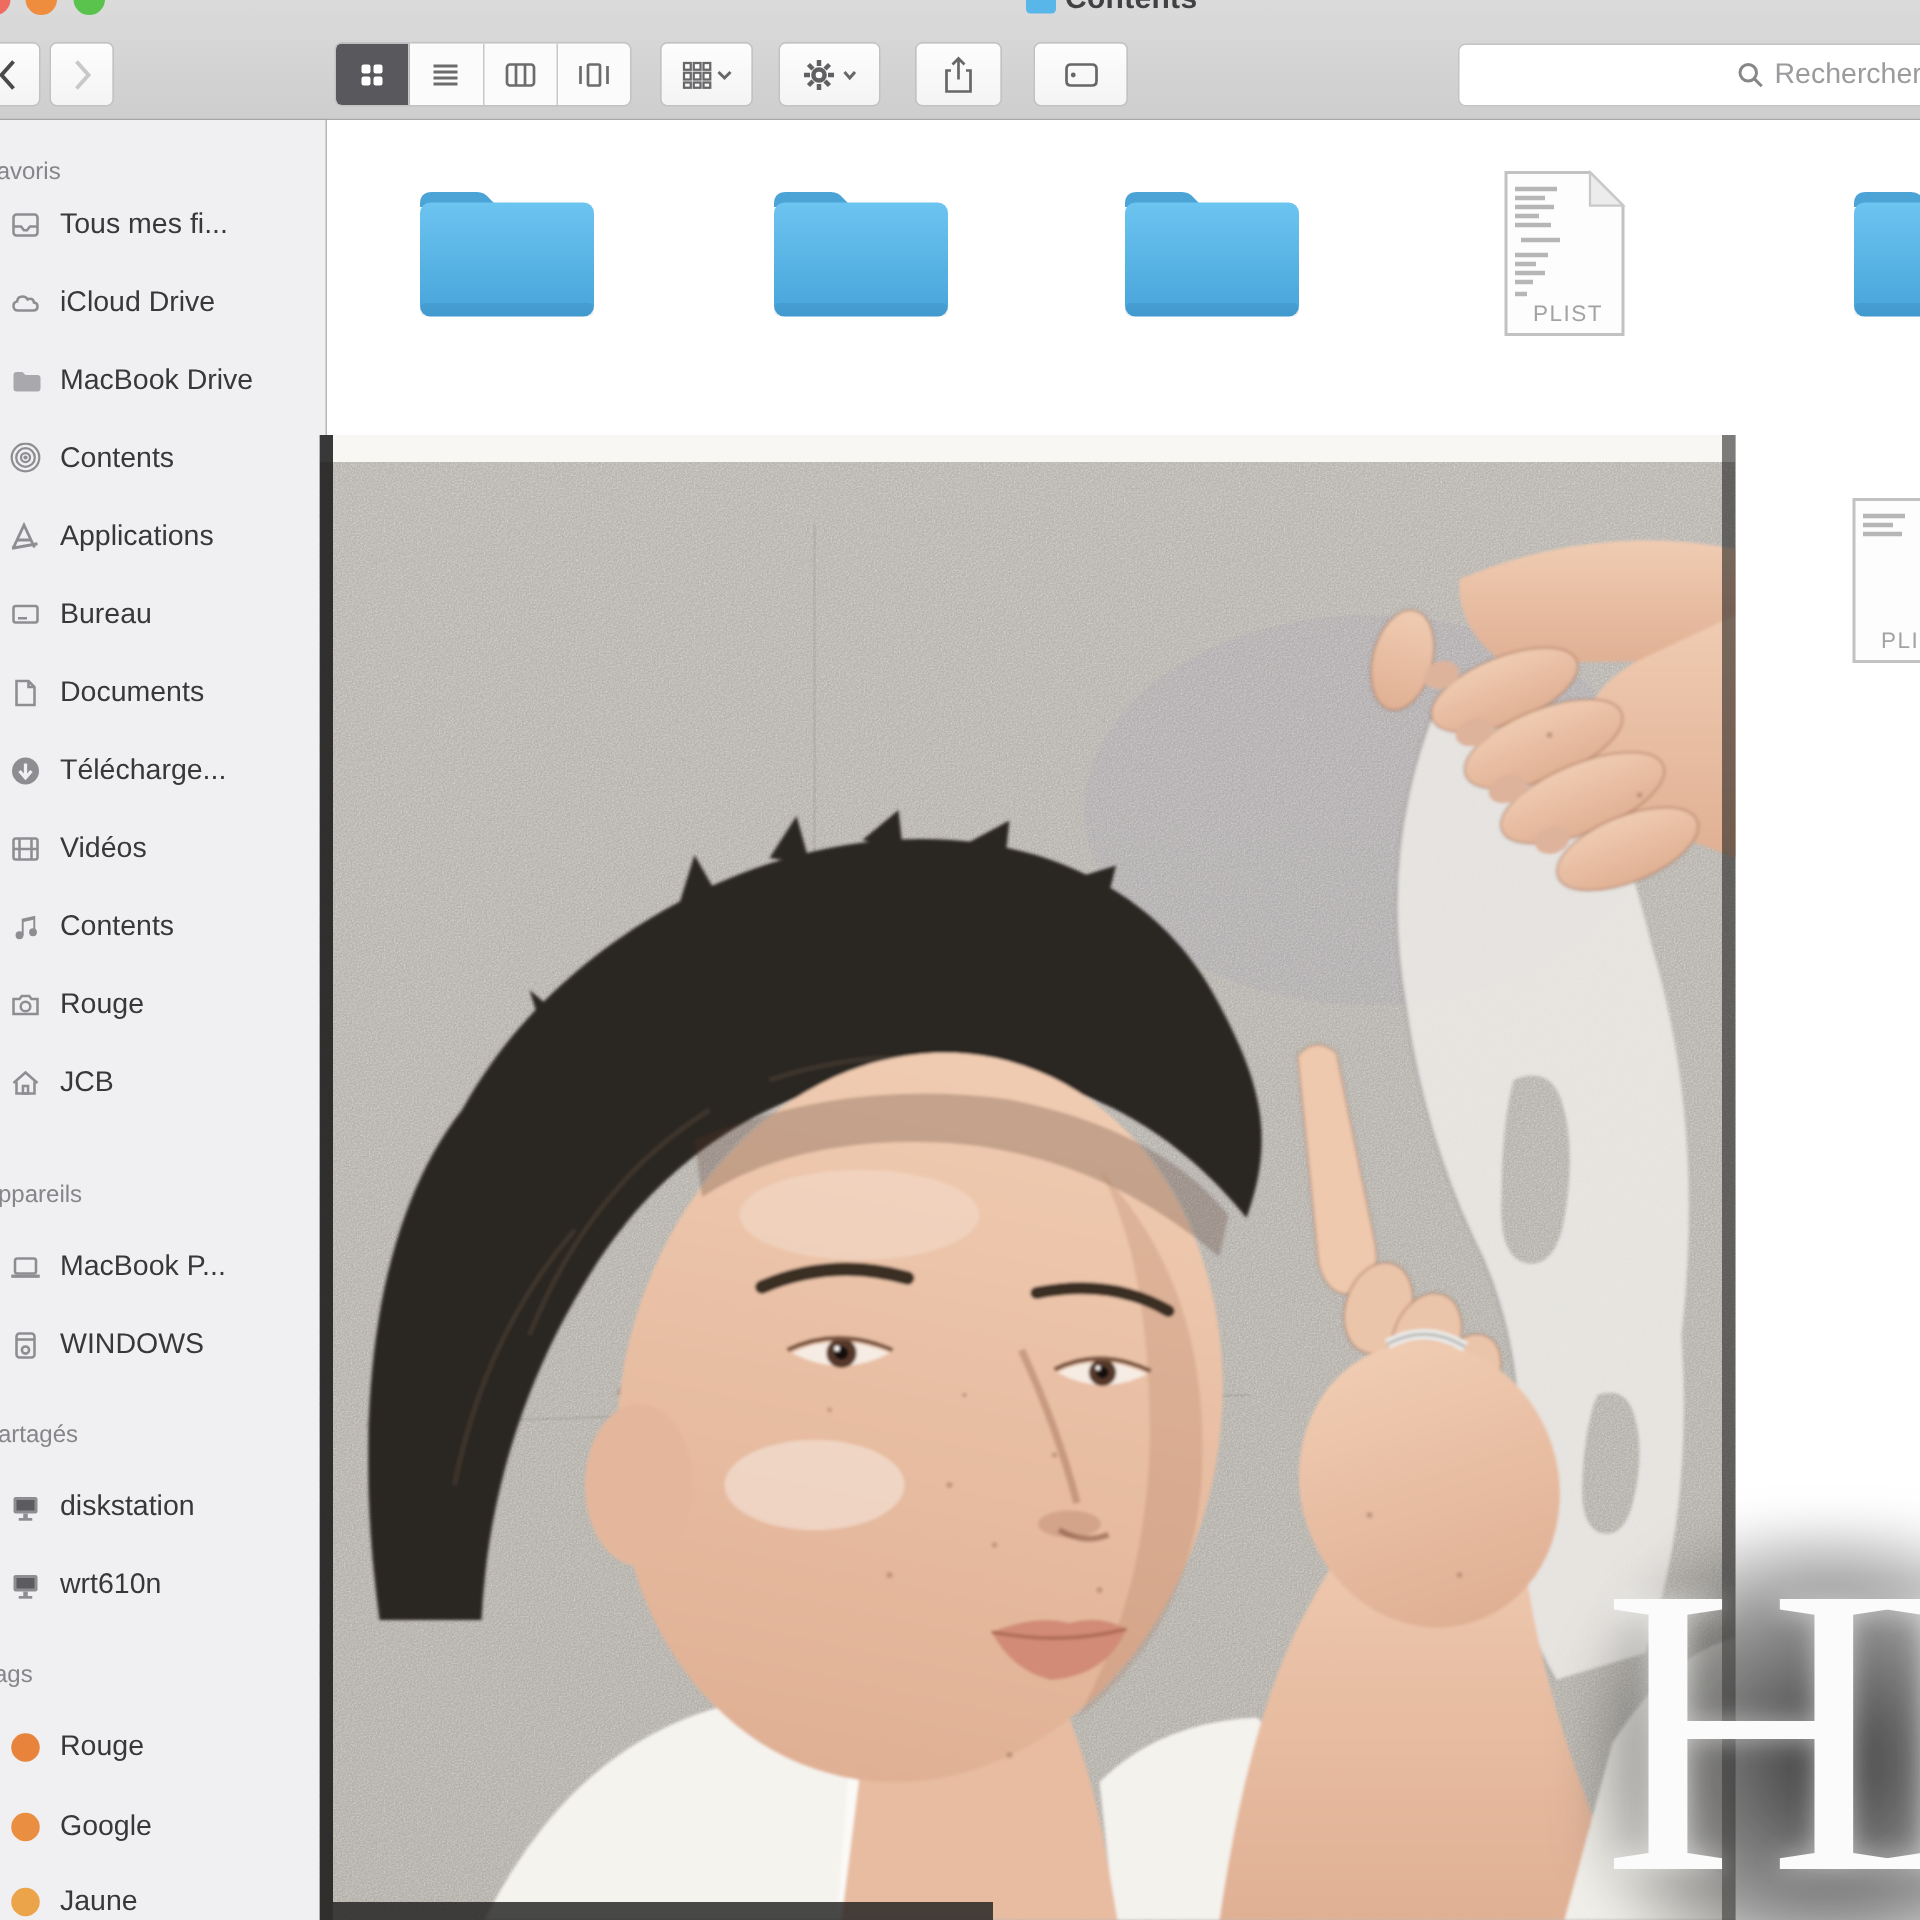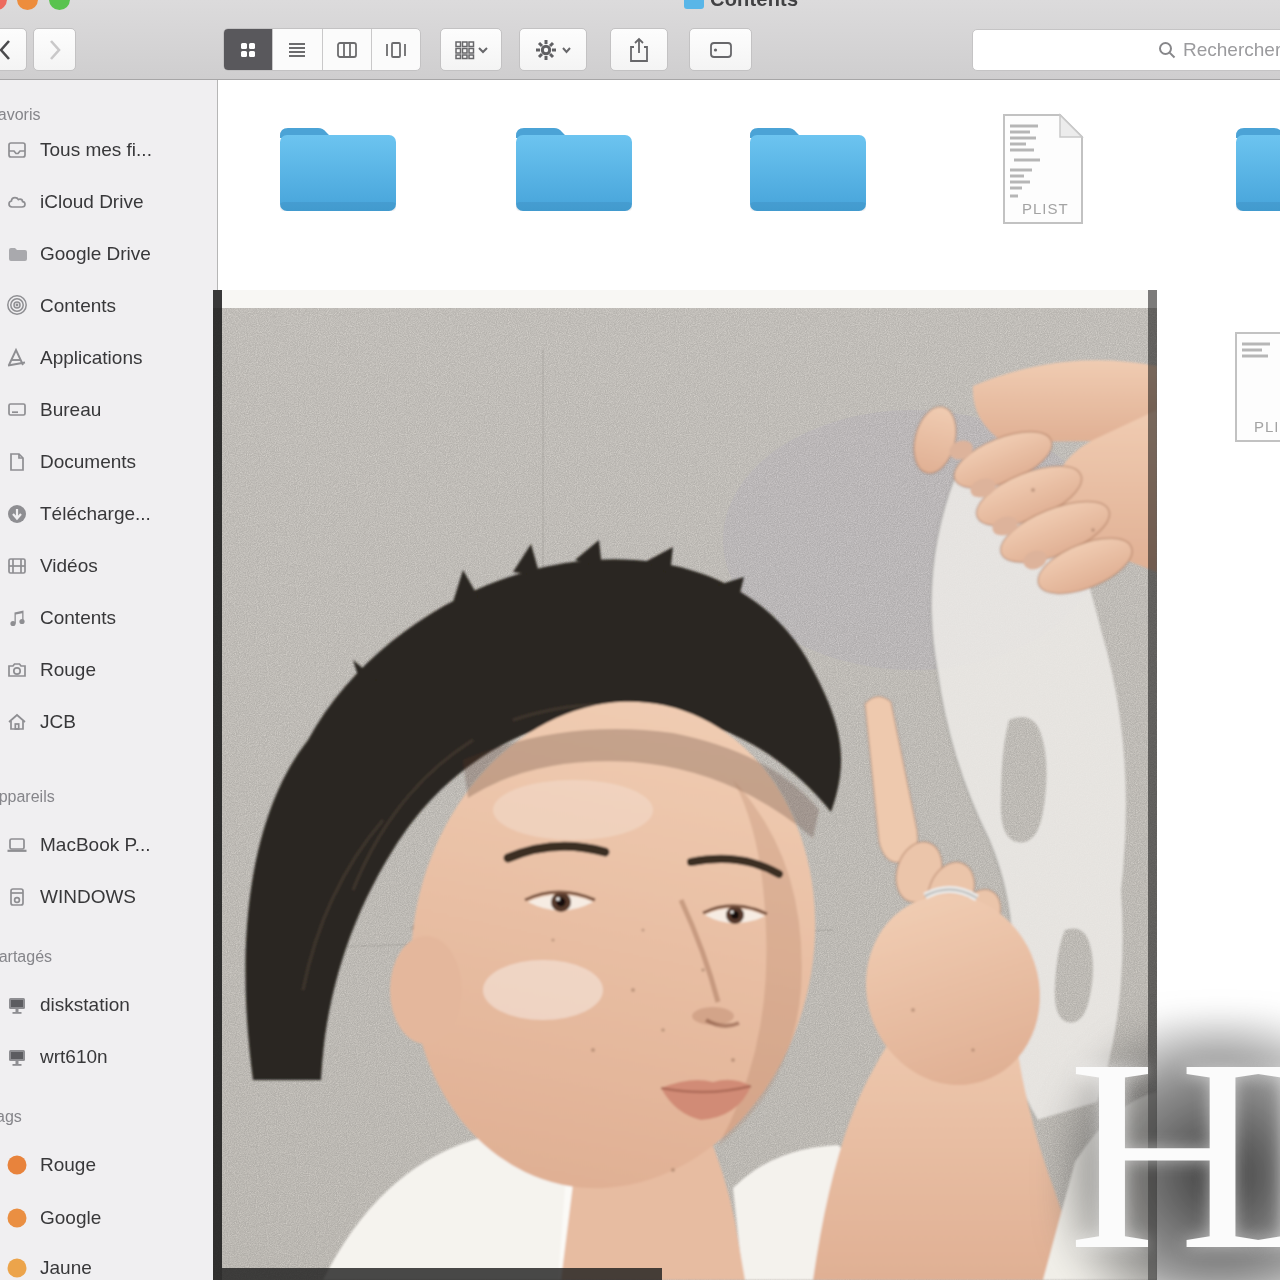--- a/index.html
+++ b/index.html
@@ -205,21 +205,21 @@
     <div class="srow" style="top:110px">
       <svg class="sicon" viewBox="0 0 22 22">
           <path d="M6,16 q-3,0 -3,-3 q0,-2.6 2.4,-3 q0.3,-3.4 3.6,-3.4 q2.4,0 3.4,2 q0.6,-0.4 1.6,-0.4 q2.4,0 2.6,2.4 q2.4,0.3 2.4,2.7 q0,2.7 -3,2.7 z" fill="none" stroke="#8e8e92" stroke-width="1.7"></path>
         </svg>
       <span class="slabel">iCloud Drive</span>
     </div>
     <div class="srow" style="top:162px">
       <svg class="sicon" viewBox="0 0 22 22">
           <path d="M3,7 q0,-2 2,-2 h4 l2,2 h8 q2,0 2,2 v7 q0,2 -2,2 h-14 q-2,0 -2,-2 z" fill="#a9a9ad"></path>
         </svg>
-      <span class="slabel">Google Drive</span>
+      <span class="slabel">MacBook Drive</span>
     </div>
     <div class="srow" style="top:214px">
       <svg class="sicon" viewBox="0 0 22 22">
           <g fill="none" stroke="#8e8e92" stroke-width="1.5">
             <circle cx="11" cy="10" r="3"></circle>
             <circle cx="11" cy="10" r="6.2"></circle>
             <circle cx="11" cy="10" r="9.2"></circle>
           </g>
           <circle cx="11" cy="10" r="1.4" fill="#8e8e92"></circle>
         </svg>

